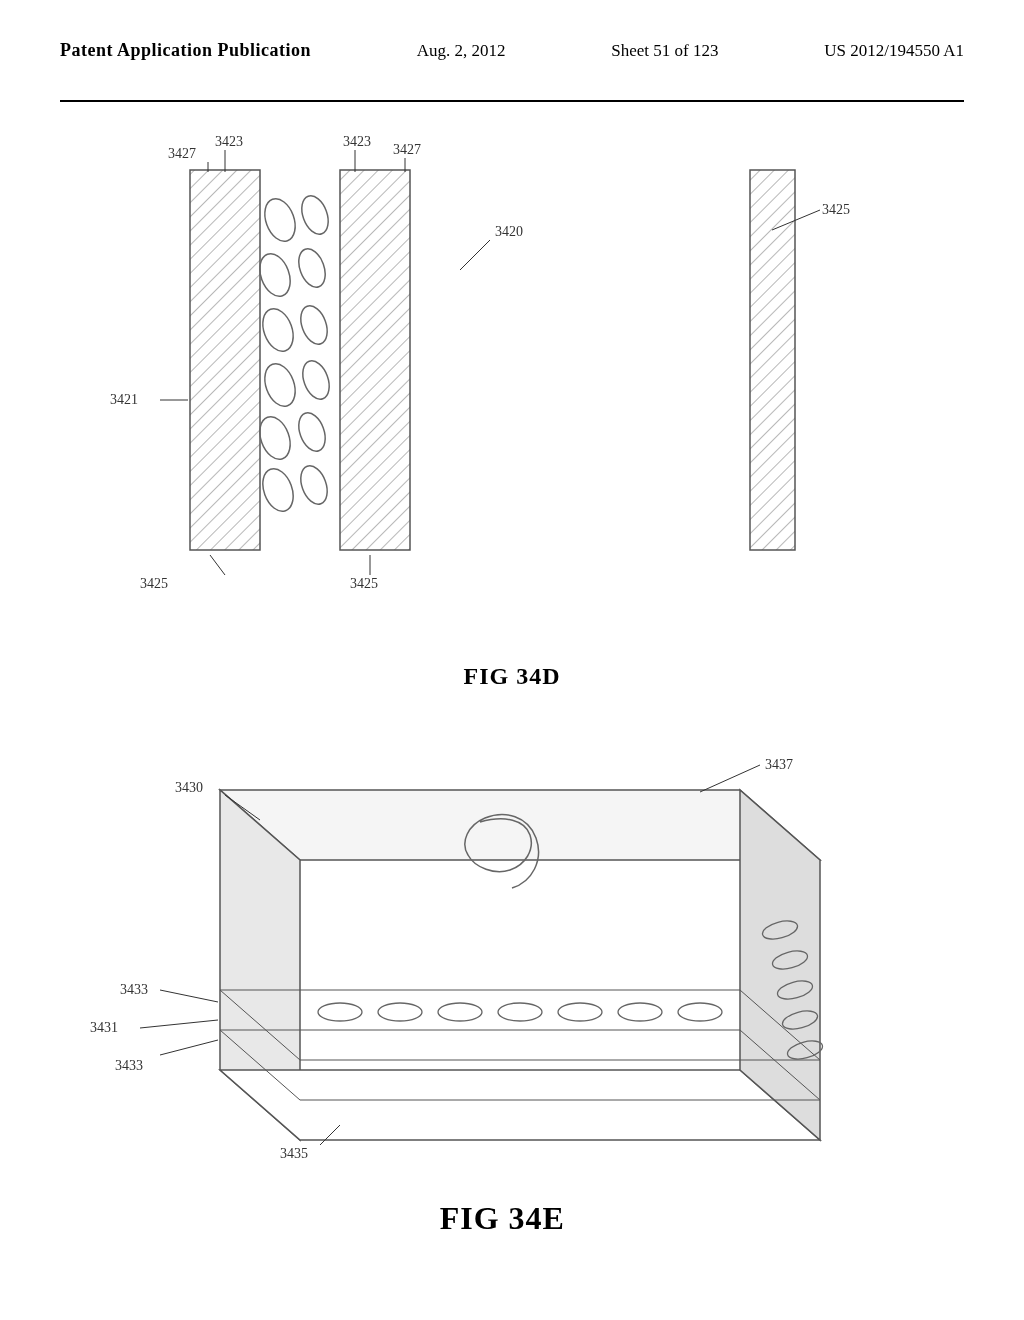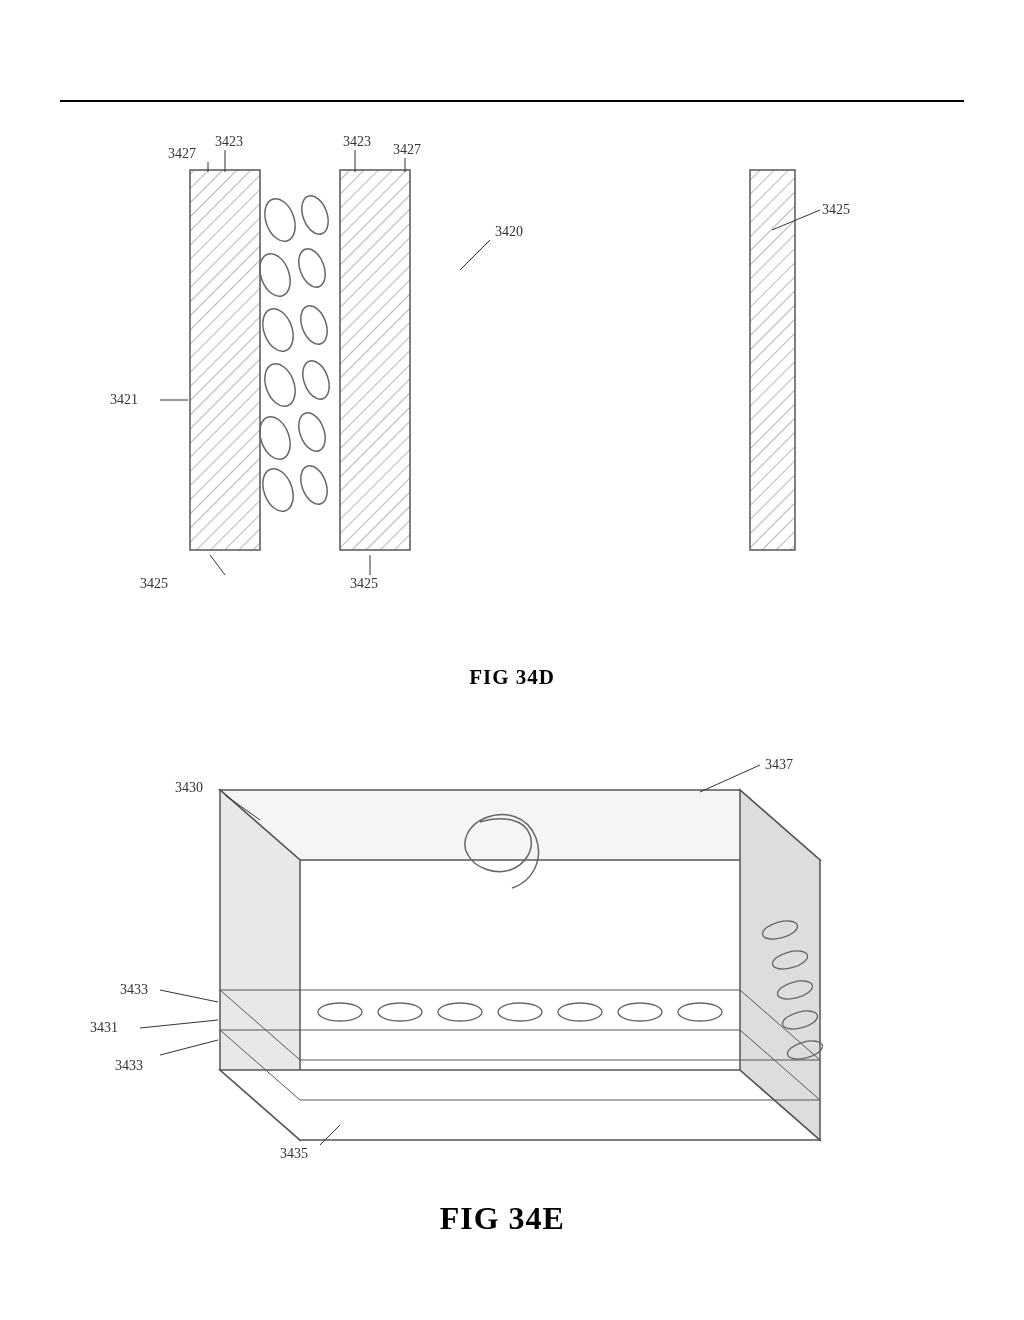--- a/index.html
+++ b/index.html
@@ -53,21 +53,21 @@
       top: 120px;
       left: 60px;
       right: 60px;
       height: 580px;
     }
     .fig34d-label {
       position: absolute;
       bottom: 10px;
       left: 50%;
       transform: translateX(-50%);
-      font-size: 21px;
+      font-size: 24px;
       font-weight: bold;
       letter-spacing: 1px;
     }
 
     
     .fig34e-area {
       position: absolute;
       top: 730px;
       left: 60px;
       right: 60px;
@@ -84,20 +84,26 @@
 
     svg text {
       font-family: 'Times New Roman', Times, serif;
     }
   </style>
 </head>
 <body>
 
 <div class="page">
 
+  <div class="header">
+    <span class="header-left">Patent Application Publication</span>
+    <span class="header-center">Aug. 2, 2012</span>
+    <span class="header-center">Sheet 51 of 123</span>
+    <span class="header-right">US 2012/194550 A1</span>
+  </div>
 
   <div class="divider"></div>
 
   <div class="fig34d-area">
     <svg width="900" height="560" viewBox="0 0 900 560">
       <defs>
 
         <pattern id="hatch1" patternUnits="userSpaceOnUse" width="10" height="10" patternTransform="rotate(45)">
           <line x1="0" y1="0" x2="0" y2="10" stroke="#888" stroke-width="1.2"></line>
         </pattern>

